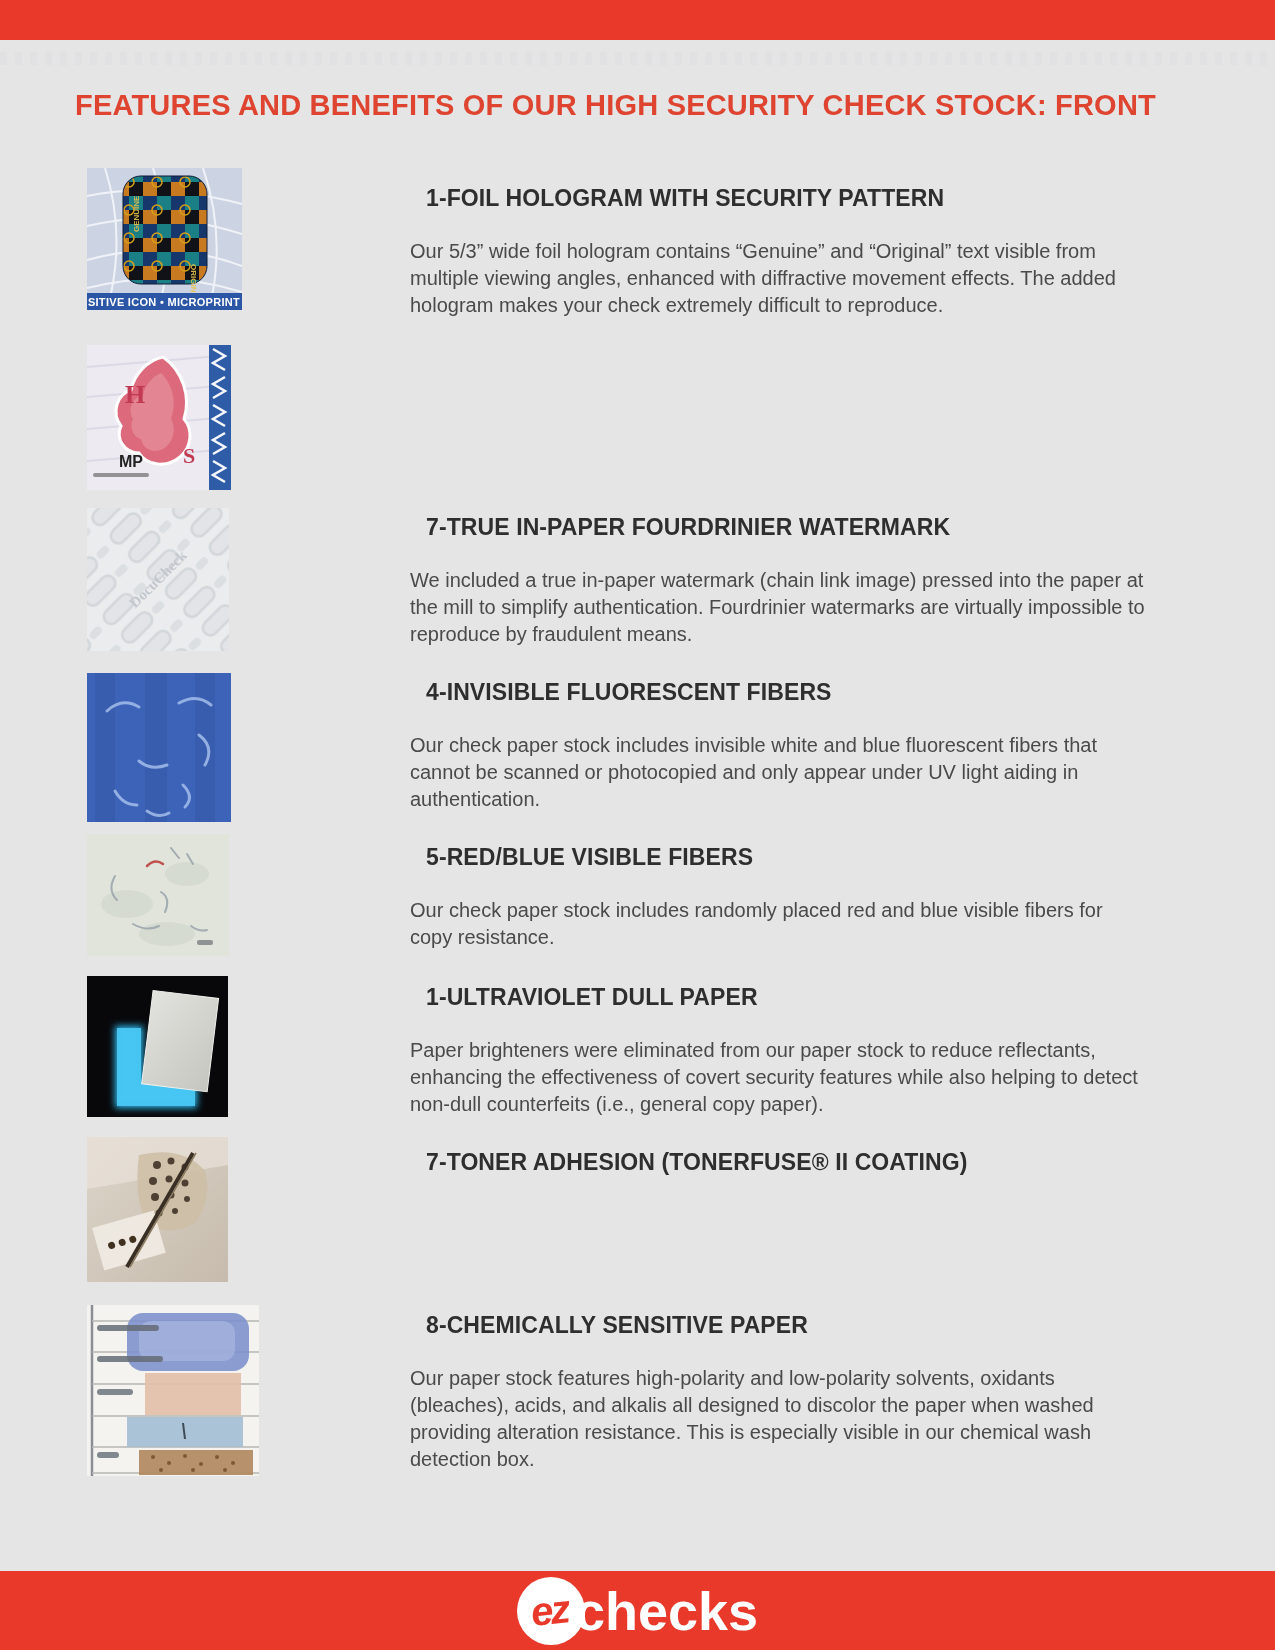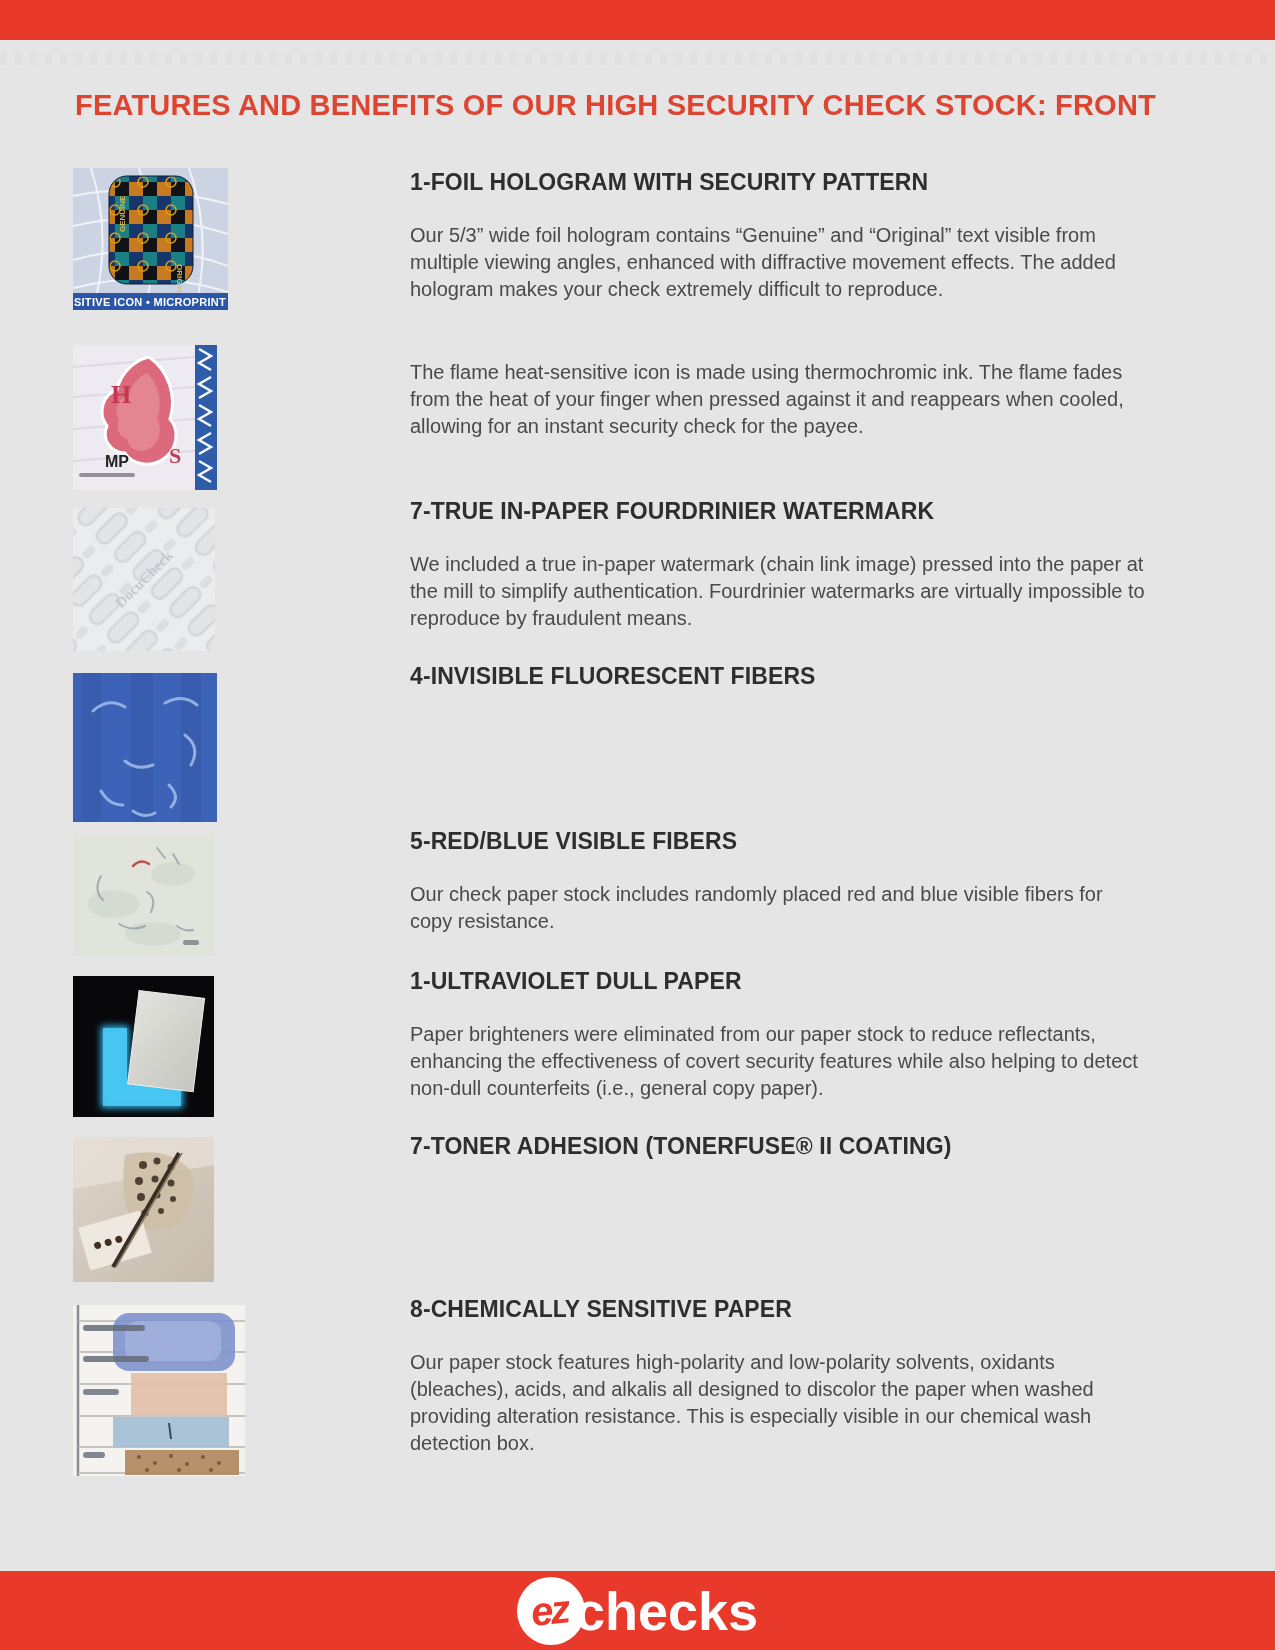--- a/index.html
+++ b/index.html
@@ -10,25 +10,25 @@
   .top-bar{position:absolute;top:0;left:0;width:1275px;height:40px;background:#E8392B;}
   .microprint-strip{
     position:absolute;top:52px;left:0;width:1275px;height:13px;opacity:.35;
     background:repeating-linear-gradient(90deg,#d9dade 0 7px,transparent 7px 15px);
   }
   .page-title{
     position:absolute;top:70px;left:75px;width:1120px;
     font-size:29px;font-weight:bold;color:#DE4430;letter-spacing:.2px;
   }
   .feature-row{position:absolute;left:0;width:1275px;}
-  .thumb{position:absolute;left:73px;}
+  .thumb{position:absolute;left:87px;}
   .thumb svg{display:block;}
   .feature-text{position:absolute;left:410px;top:0;width:738px;}
   .feature-text h2{
-    margin:0;font-size:23px;font-weight:700;color:#2e2e2e;letter-spacing:.1px;line-height:28px;
+    margin:16px;font-size:23px;font-weight:700;color:#2e2e2e;letter-spacing:.1px;line-height:28px;
   }
   .feature-text p{
     margin:26px 0 0 0;font-size:20px;font-weight:400;color:#4a4a4a;line-height:27px;
   }
   .footer-bar{
     position:absolute;top:1571px;left:0;width:1275px;height:79px;background:#E8392B;
     display:flex;align-items:center;justify-content:center;
   }
   .logo{display:flex;align-items:center;}
   .logo-circle{
@@ -109,21 +109,20 @@
         <g stroke="#ffffff" stroke-width="2.5" fill="none" opacity=".95">
           <path d="M126,4 l12,7 l-12,7 l12,7"></path>
           <path d="M138,32 l-12,7 l12,7 l-12,7"></path>
           <path d="M126,60 l12,7 l-12,7 l12,7"></path>
           <path d="M138,88 l-12,7 l12,7 l-12,7"></path>
           <path d="M126,116 l12,7 l-12,7 l12,7"></path>
         </g>
       </svg>
     </div>
     <div class="feature-text">
-      <p>The flame heat-sensitive icon is made using thermochromic ink. The flame fades from the heat of your finger when pressed against it and reappears when cooled, allowing for an instant security check for the payee.</p>
     </div>
   </section>
 
   <section class="feature-row" style="top:497px;">
     <div class="thumb" style="top:11px;">
       <svg width="142" height="143" viewBox="0 0 142 143">
         <defs>
           <pattern id="chain" width="62" height="26" patternUnits="userSpaceOnUse" patternTransform="rotate(-45 71 71)">
             <rect width="62" height="26" fill="#eef0f1"></rect>
             <rect x="4" y="5" width="36" height="15" rx="7.5" fill="#e4e6e9" stroke="#d2d5d9" stroke-width="2.5"></rect>
@@ -156,20 +155,21 @@
           <path d="M112,62 q16,12 6,30"></path>
           <path d="M52,88 q12,10 28,4"></path>
           <path d="M96,112 q12,12 2,22"></path>
           <path d="M28,118 q8,14 22,14"></path>
           <path d="M60,138 q12,8 22,2"></path>
         </g>
       </svg>
     </div>
     <div class="feature-text">
       <h2>4-INVISIBLE FLUORESCENT FIBERS</h2>
+      <p>Our check paper stock includes invisible white and blue fluorescent fibers that cannot be scanned or photocopied and only appear under UV light aiding in authentication.</p>
     </div>
   </section>
 
   <section class="feature-row" style="top:827px;">
     <div class="thumb" style="top:7px;">
       <svg width="142" height="122" viewBox="0 0 142 122">
         <rect width="142" height="122" fill="#e0e4db"></rect>
         <g fill="#d2d8cd" opacity=".7">
           <ellipse cx="40" cy="70" rx="26" ry="14"></ellipse>
             <ellipse cx="100" cy="40" rx="22" ry="12"></ellipse>

